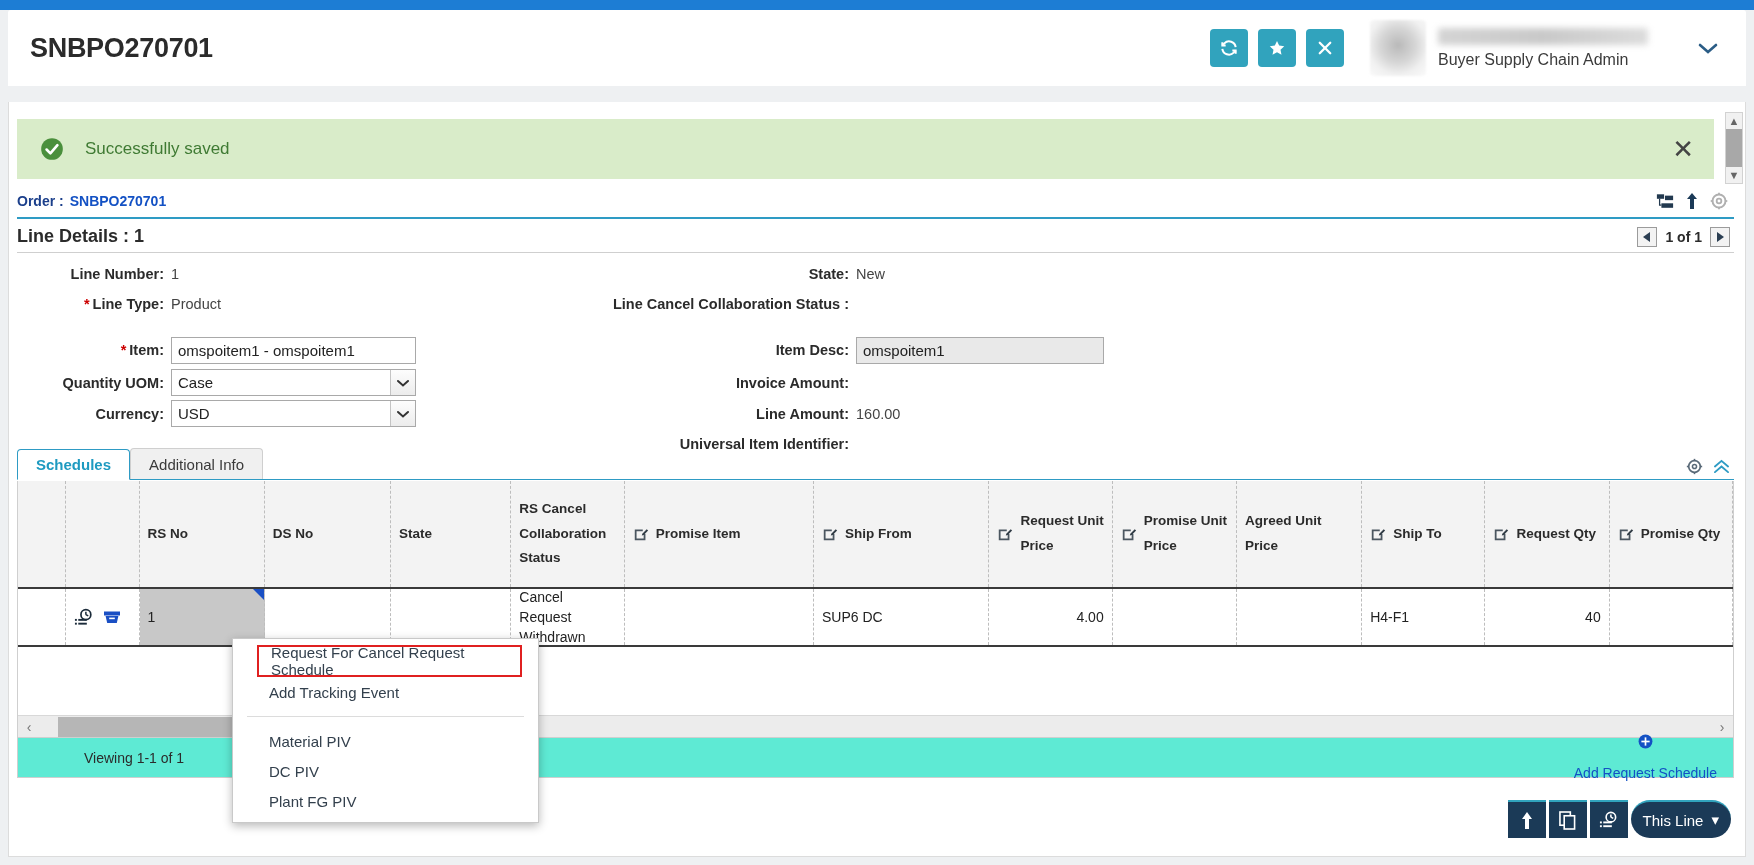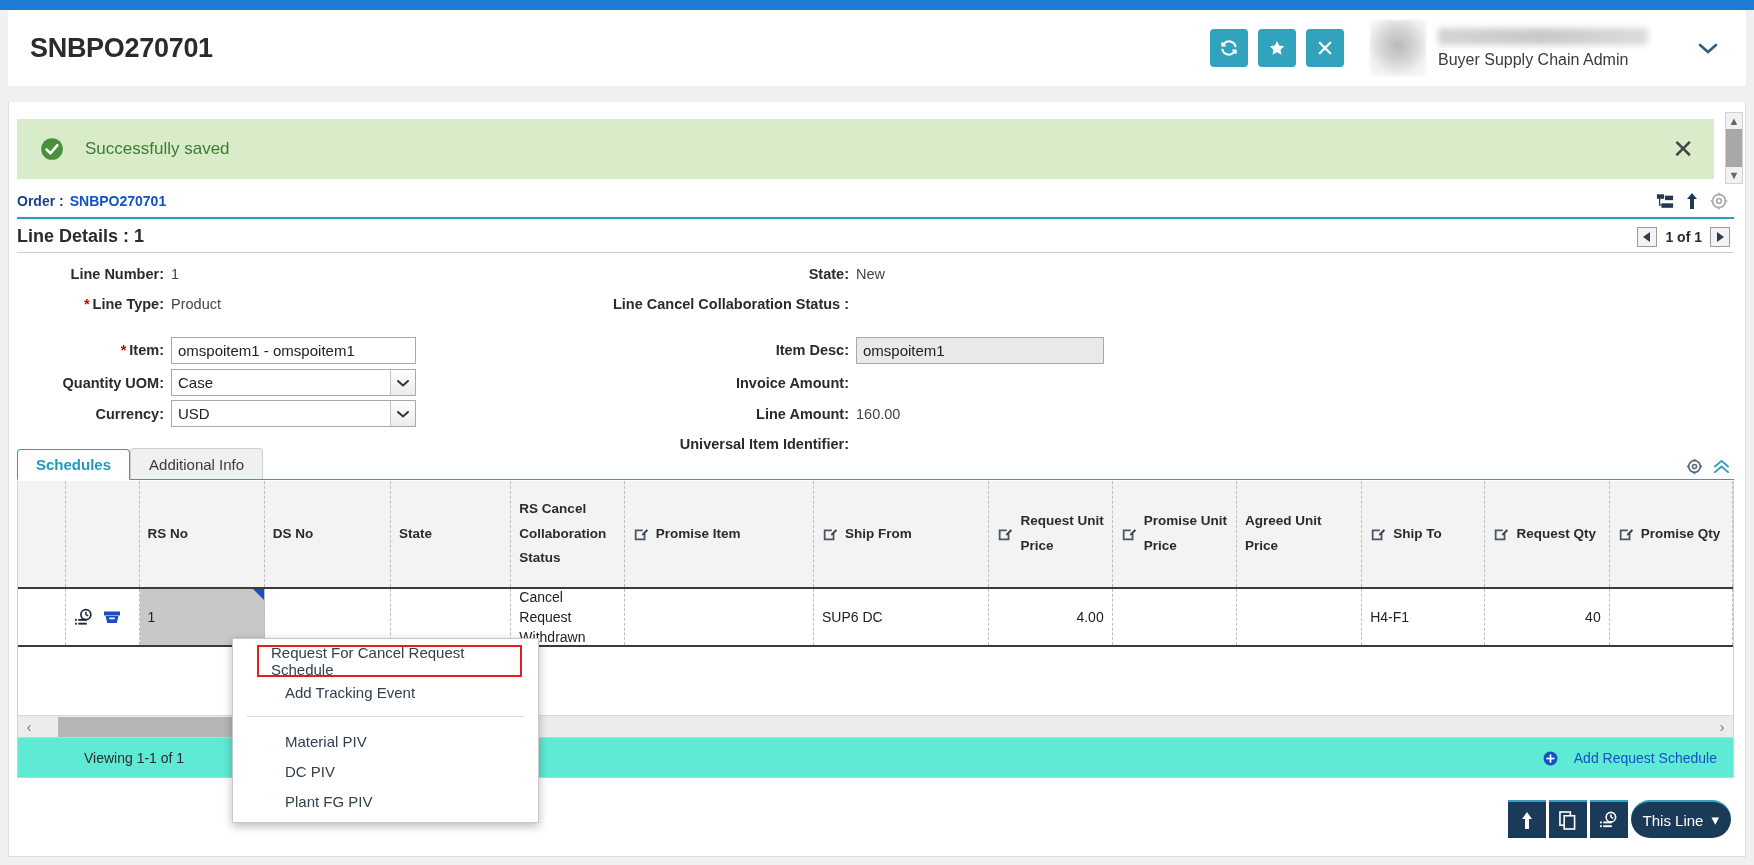--- a/index.html
+++ b/index.html
@@ -193,43 +193,43 @@
   .hs-thumb { position: absolute; left: 18px; top: 0; width: 205px; height: 20px; background: #b6b6b6; }
 
   
   .gfoot {
     position: absolute; top: 636px; left: 8px; width: 1717px; height: 40px;
     border: 1px solid #cfcfcf; border-top: none; background: #5eead4;
     display: flex; align-items: center; padding-left: 44px;
   }
   .viewing { font-size: 14px; color: #2b2b2b; margin-left: 22px; }
   .add-link {
-    margin-left: auto; margin-right: 16px; display: flex; align-items: flex-end; gap: 16px;
-    font-size: 14px; color: #1351c4; cursor: pointer;
+    margin-left: auto; margin-right: 16px; display: flex; align-items: center; gap: 16px;
+    font-size: 14px; color: #1351c4; cursor: pointer; flex-direction: column;
   }
 
   
   .btm-toolbar {
     position: absolute; right: 14px; bottom: 18px; display: flex; align-items: stretch; gap: 3px;
   }
   .bt {
     background: #1b3a57; color: #fff; height: 38px; min-width: 38px;
     display: flex; align-items: center; justify-content: center; cursor: pointer;
     border-top: 2px solid #31a3bd;
   }
   .bt.wide { padding: 0 12px; gap: 8px; font-size: 15px; border-radius: 19px; }
 
   
   .ctx-menu {
     position: absolute; top: 638px; left: 232px; width: 307px;
     background: #fff; border: 1px solid #c9c9c9;
     box-shadow: 0 3px 9px rgba(0,0,0,.28); padding: 6px 0; z-index: 40;
   }
   .ctx-item {
-    height: 30px; display: flex; align-items: center; padding-left: 52px;
+    height: 30px; display: flex; align-items: center; padding-left: 36px;
     font-size: 15px; color: #33404d; cursor: pointer;
   }
   .ctx-item.highlight {
     border: 2px solid #e02020; margin: 0 16px 0 24px; padding-left: 12px; height: 32px;
   }
   .ctx-sep { height: 1px; background: #dcdcdc; margin: 9px 14px; }
 </style>
 </head>
 <body>
 

